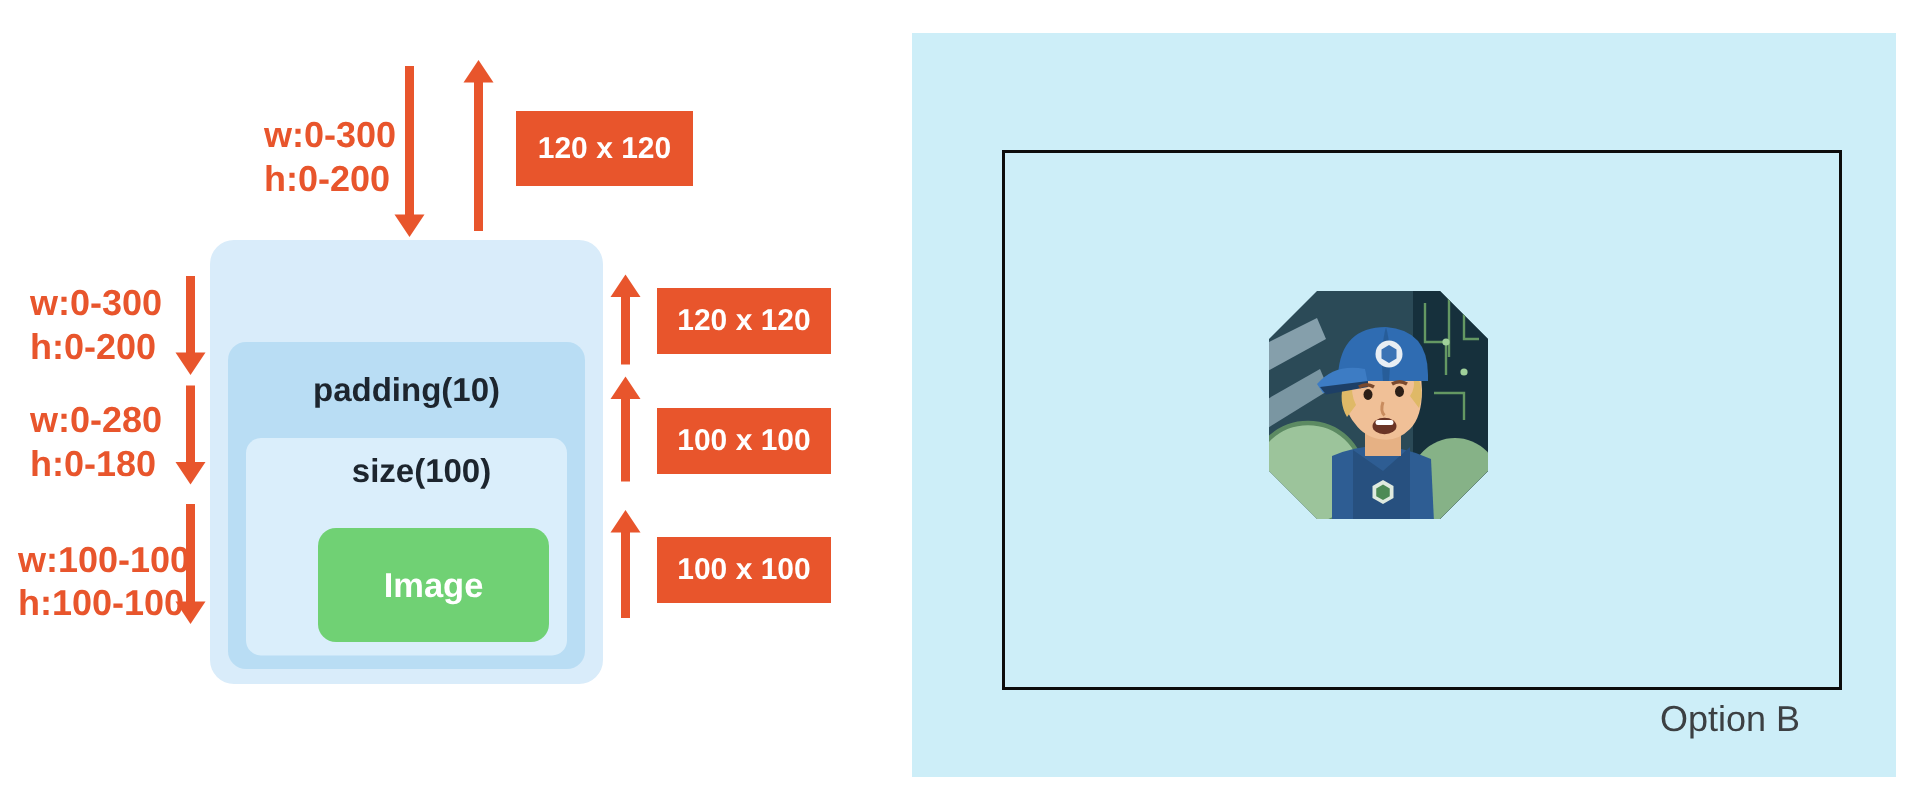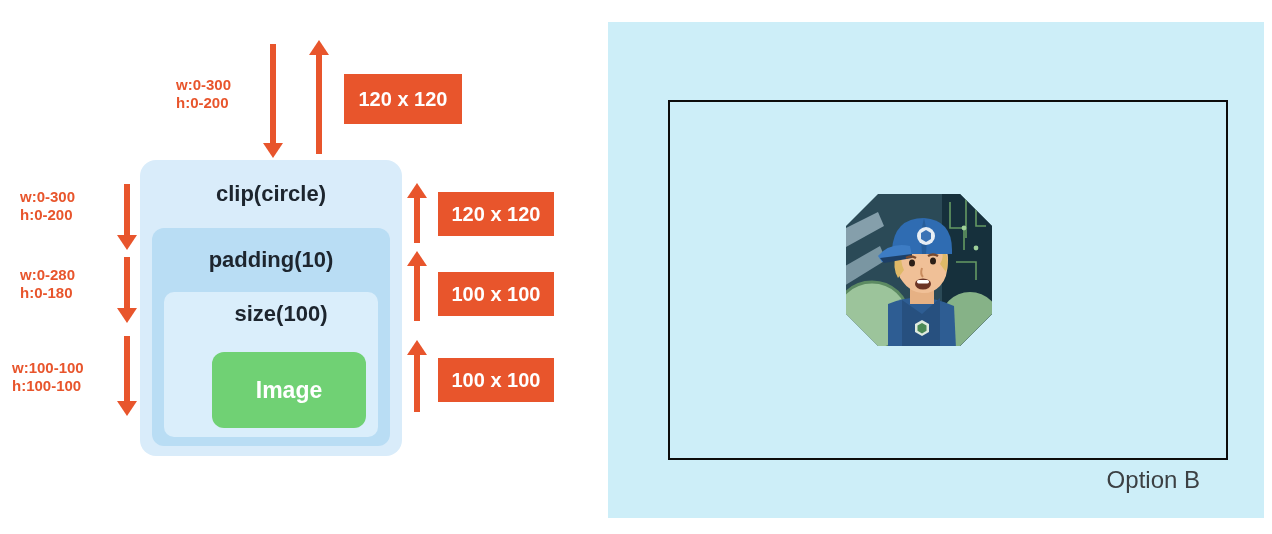--- a/index.html
+++ b/index.html
@@ -21,21 +21,21 @@
   #clipBox{left:140px;top:160px;width:262px;height:296px;background:var(--clip-box);border-radius:16px;}
   #clipBox>.lbl{height:68px;}
   #padBox{left:12px;top:68px;right:12px;bottom:10px;background:var(--padding-box);border-radius:12px;}
   #padBox>.lbl{height:64px;}
   #sizeBox{left:12px;top:64px;right:12px;bottom:9px;background:var(--size-box);border-radius:10px;}
   #sizeBox>.lbl{height:44px;padding-left:20px;}
   #imgBox{left:12px;top:60px;right:12px;bottom:9px;background:var(--image-box);border-radius:12px;
           display:flex;align-items:center;justify-content:center;
           color:#ffffff;font-weight:bold;font-size:23px;margin-left:36px;}
 
-  .constraint{position:absolute;color:var(--accent);font-weight:bold;font-size:15px;
+  .constraint{position:absolute;color:var(--accent);font-weight:bold;font-size:24px;
               line-height:1.22;white-space:pre-line;}
   .badge{position:absolute;background:var(--accent);color:#ffffff;font-weight:bold;font-size:20px;
          display:flex;align-items:center;justify-content:center;border-radius:0;}
 
   .arrow{position:absolute;width:20px;}
   .arrow .stem{position:absolute;left:7px;width:6px;background:var(--accent);}
   .arrow.down .stem{top:0;bottom:13px;}
   .arrow.up .stem{top:13px;bottom:0;}
   .arrow .head{position:absolute;left:0;width:0;height:0;
                border-left:10px solid transparent;border-right:10px solid transparent;}
@@ -64,21 +64,20 @@
     </div>
 
     <div class="arrow up" style="left:309px;top:40px;height:114px;">
       <div class="stem"></div>
       <div class="head"></div>
     </div>
 
     <div class="badge" style="left:344px;top:74px;width:118px;height:50px;">120 x 120</div>
 
     <div class="dbox" id="clipBox">
-      <div class="lbl">clip(circle)</div>
       <div class="dbox" id="padBox">
         <div class="lbl">padding(10)</div>
         <div class="dbox" id="sizeBox">
           <div class="lbl">size(100)</div>
           <div class="dbox" id="imgBox">Image</div>
         </div>
       </div>
     </div>
 
     <div class="constraint" style="left:20px;top:188px;">w:0-300

